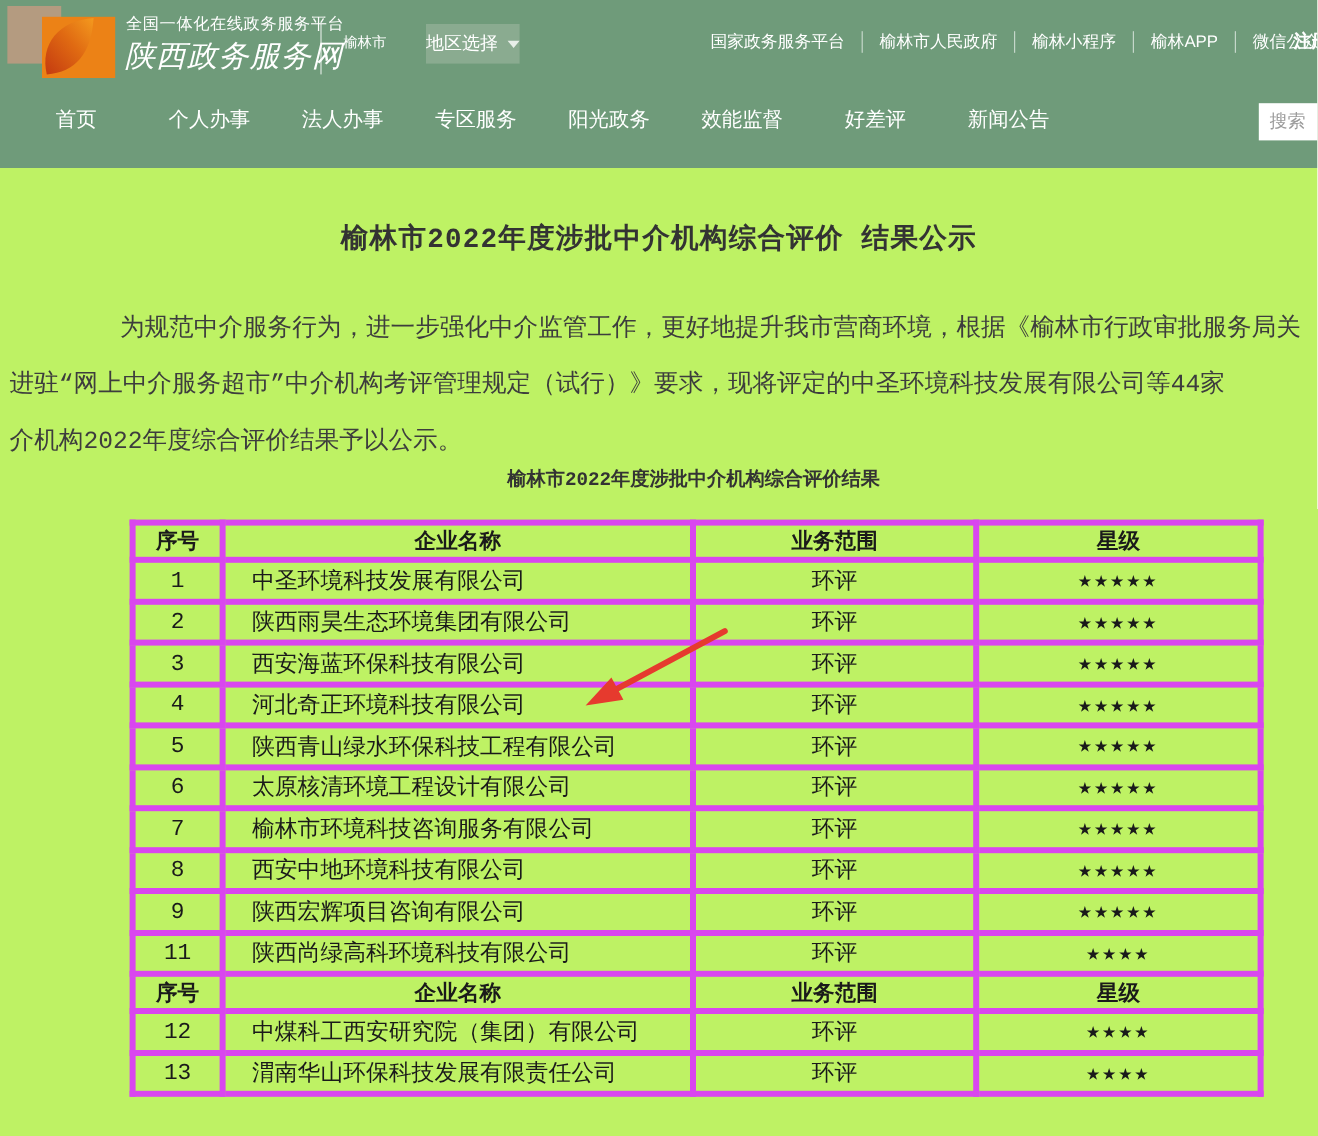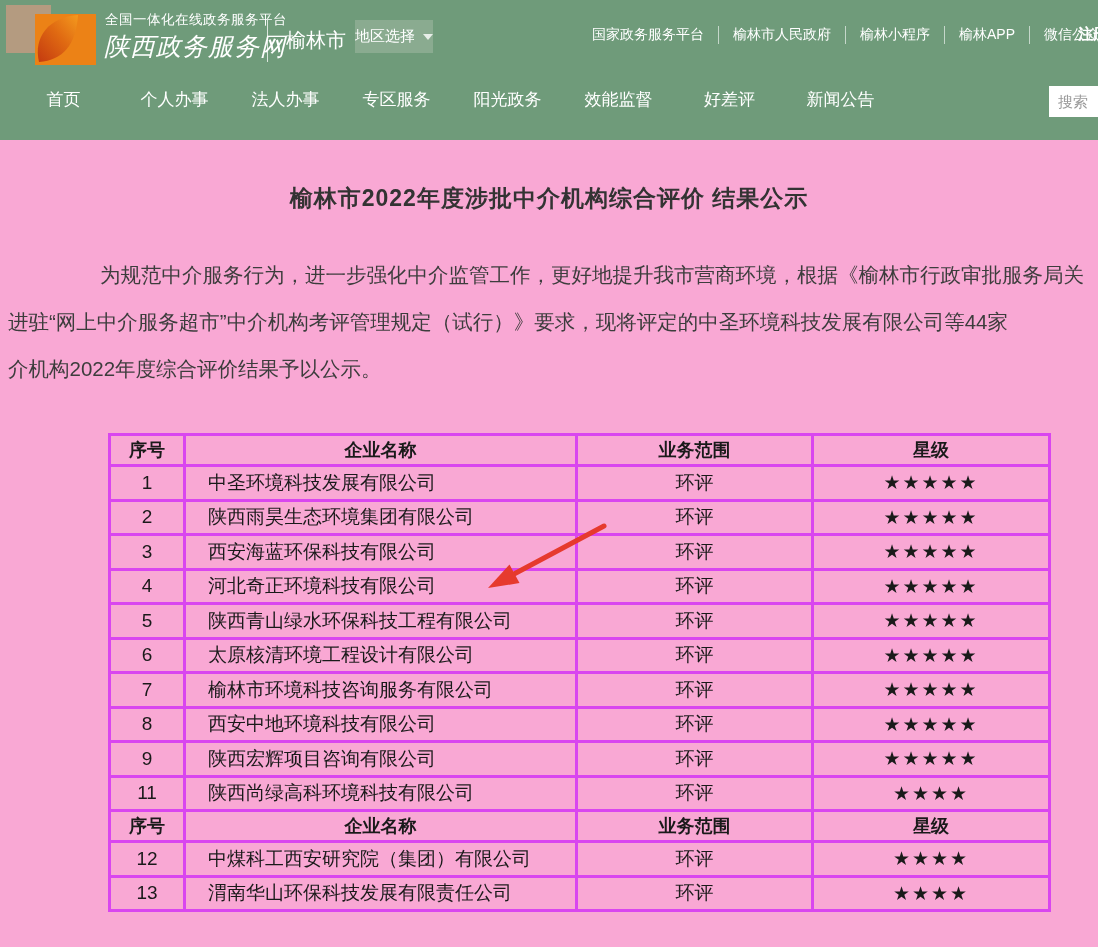--- a/index.html
+++ b/index.html
@@ -12,21 +12,21 @@
   
   .header { position:absolute; top:0; left:0; width:100%; height:140px; background:#6f9b7a; }
 
   .logo { position:absolute; left:6px; top:5px; width:92px; height:62px; cursor:pointer; }
 
   .brand-small { position:absolute; left:105px; top:11px; font-size:13.5px; color:#fff; letter-spacing:.5px; }
   .brand-name  { position:absolute; left:104px; top:30px; font-size:25px; color:#fff; font-weight:500; letter-spacing:1px;font-style:italic; }
 
   .vdiv { position:absolute; left:267px; top:20px; width:1px; height:42px; background:rgba(255,255,255,.75); }
 
-  .city { position:absolute; left:286px; top:27px; font-size:20px; color:#fff; cursor:pointer; }
+  .city { position:absolute; left:286px; top:27px; font-size:12px; color:#fff; cursor:pointer; }
 
   .region-btn {
     position:absolute; left:355px; top:20px; height:33px; padding:0 0;
     background:#8aab90; color:#fff; font-size:15px; border:none;
     display:flex; align-items:center; gap:8px; cursor:pointer;
   }
   .caret { width:0; height:0; border-left:5px solid transparent; border-right:5px solid transparent; border-top:6px solid #e8efe9; }
 
   .top-links { position:absolute; left:578px; top:26px; display:flex; align-items:center; font-size:14px; color:#fff; }
   .top-links a { color:#fff; text-decoration:none; padding:0 14px; cursor:pointer; white-space:nowrap; }
@@ -39,42 +39,42 @@
     text-decoration:none; cursor:pointer; white-space:nowrap;
   }
   .search {
     position:absolute; left:1049px; top:86px; width:120px; height:31px;
     background:#fff; border:none; outline:none; padding:0 0 0 9px;
     font-size:15px; color:#333; font-family:"Liberation Sans", sans-serif;
   }
   .search::placeholder { color:#9a9a9a; }
 
   
-  .content { position:absolute; top:140px; left:0; width:100%; height:807px; background:#f9a8d4;
-             font-family:Liberation Sans, sans-serif; color:#3d3d3d; }
+  .content { position:absolute; top:140px; left:0; width:100%; height:807px; background:#bef264;
+             font-family:Liberation Mono, monospace; color:#3d3d3d; }
 
   .doc-title { position:absolute; top:43px; left:0; width:100%; text-align:center;
                font-size:23px; font-weight:bold; color:#333; letter-spacing:1px; }
 
   .para { position:absolute; top:111px; left:8px; width:1200px; font-size:20.5px;
           line-height:47px; color:#3d3d3d; }
   .para .line { white-space:nowrap; }
   .para .line.indent { text-indent:92px; }
 
   .tbl-caption { position:absolute; top:249px; left:108px; width:940px; text-align:center;
                  font-size:16px; font-weight:bold; color:#333; }
 
   table.eval { position:absolute; top:293px; left:108px; width:940px;
                border-collapse:collapse; table-layout:fixed;
                border:2px solid #000; }
   table.eval col.c-no    { width:75px; }
   table.eval col.c-name  { width:392px; }
   table.eval col.c-scope { width:236px; }
   table.eval col.c-star  { width:237px; }
-  table.eval th, table.eval td { border:3px solid #d946ef; overflow:hidden; white-space:nowrap; }
+  table.eval th, table.eval td { border:5px solid #d946ef; overflow:hidden; white-space:nowrap; }
   table.eval th { height:31px; font-size:18px; font-weight:bold; text-align:center; color:#1a1a1a; }
   table.eval td { height:34.5px; font-size:19px; color:#1a1a1a; }
   td.no    { text-align:center; }
   td.name  { text-align:left; padding-left:22px; }
   td.scope { text-align:center; font-size:17.5px; }
   td.stars { text-align:center; font-size:23px; letter-spacing:2px; color:#000; }
 
   .arrow-svg { position:absolute; left:480px; top:518px; pointer-events:none; }
 </style>
 </head>
@@ -139,20 +139,21 @@
   <div class="content">
 
     <h1 class="doc-title">榆林市2022年度涉批中介机构综合评价 结果公示</h1>
 
     <div class="para">
       <div class="line indent">为规范中介服务行为，进一步强化中介监管工作，更好地提升我市营商环境，根据《榆林市行政审批服务局关</div>
       <div class="line">进驻“网上中介服务超市”中介机构考评管理规定（试行）》要求，现将评定的中圣环境科技发展有限公司等44家</div>
       <div class="line">介机构2022年度综合评价结果予以公示。</div>
     </div>
 
+    <div class="tbl-caption">榆林市2022年度涉批中介机构综合评价结果</div>
 
     <table class="eval">
       <colgroup>
           <col class="c-no">
           <col class="c-name">
           <col class="c-scope">
           <col class="c-star">
         </colgroup>
       <tbody>
           <tr>

